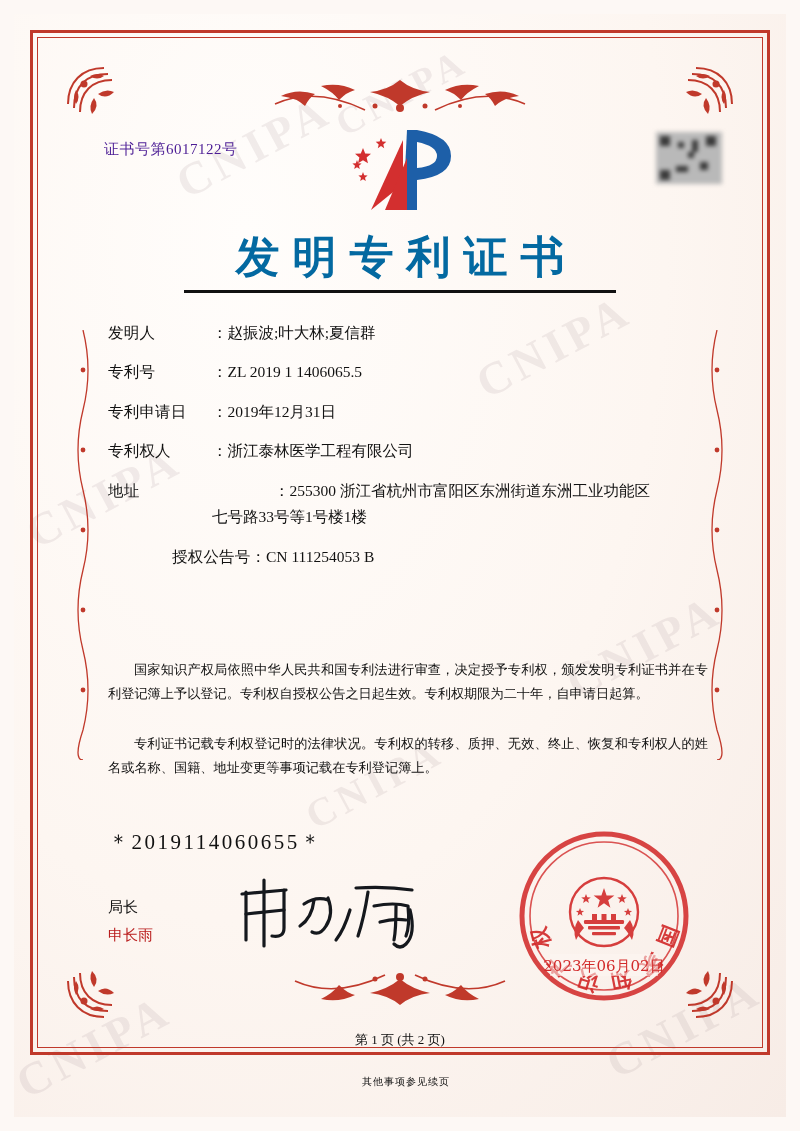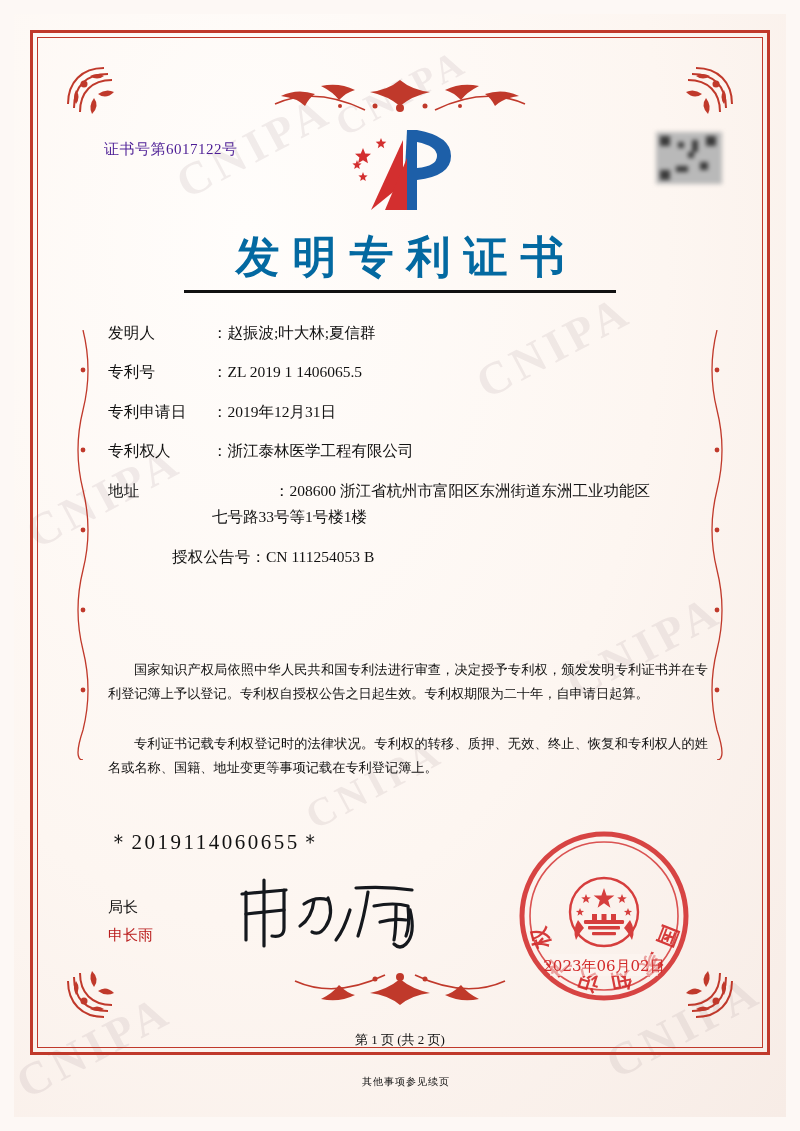--- a/index.html
+++ b/index.html
@@ -449,21 +449,21 @@
         <div class="val">：<span>2019年12月31日</span></div>
       </div>
 
       <div class="row">
         <div class="lbl spread">专利权人</div>
         <div class="val">：<span>浙江泰林医学工程有限公司</span></div>
       </div>
 
       <div class="row" style="margin-bottom:4px;text-align:center;">
         <div class="lbl spread">地址</div>
-        <div class="val">：<span>208600 浙江省杭州市富阳区东洲街道东洲工业功能区</span></div>
+        <div class="val">：<span>255300 浙江省杭州市富阳区东洲街道东洲工业功能区</span></div>
       </div>
       <div class="row">
         <div class="val sub">七号路33号等1号楼1楼</div>
       </div>
 
       <div class="row row-inline">
         <div class="seg2">
           <span class="lbl2">授权公告号</span>
           <span>：<span>CN 111254053 B</span></span>
         </div>

